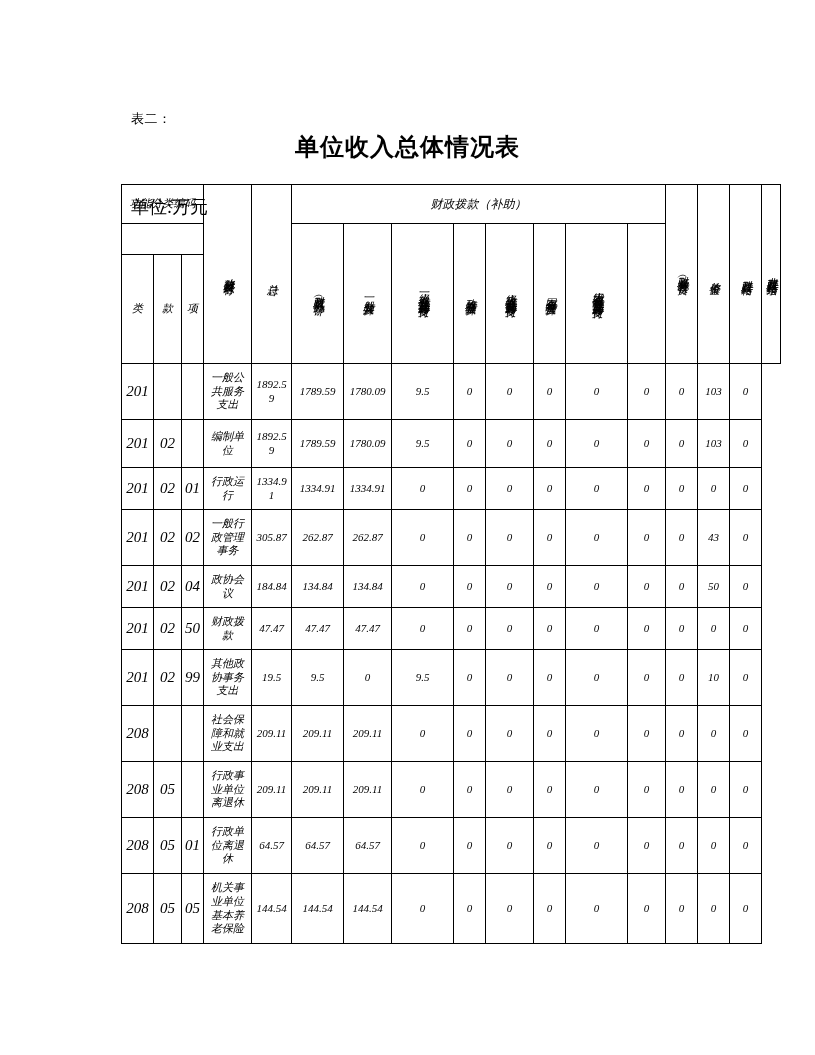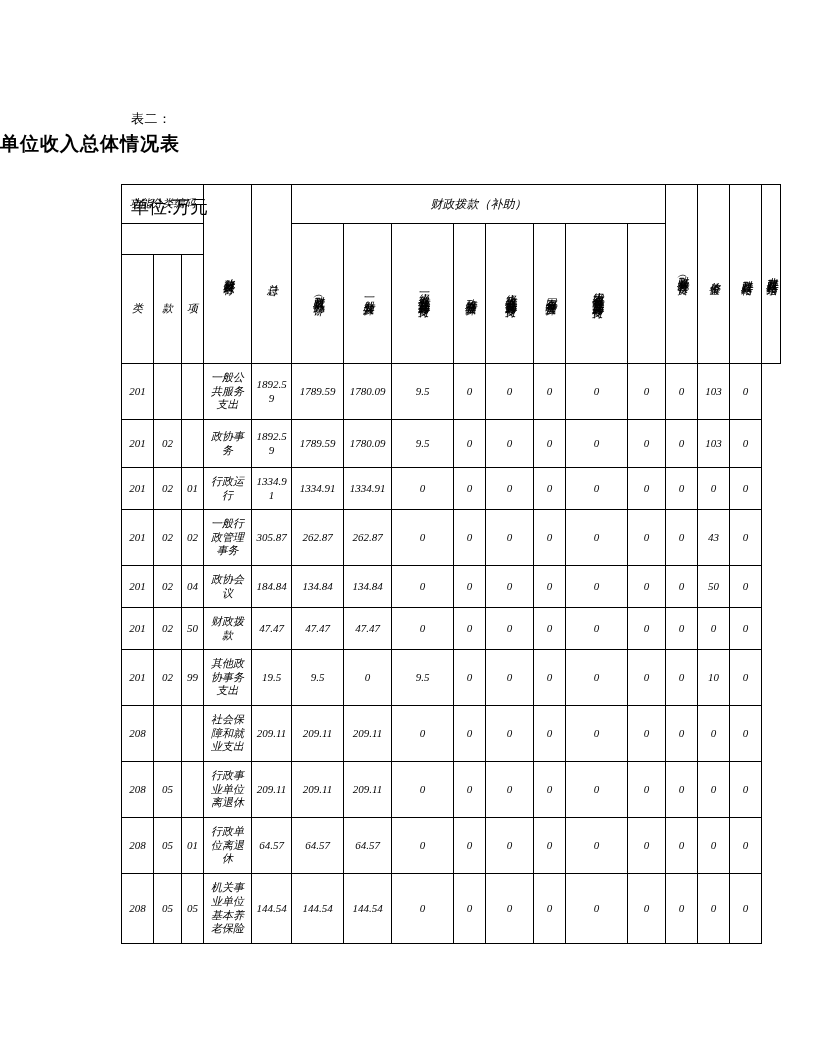--- a/index.html
+++ b/index.html
@@ -26,22 +26,22 @@
     left: 131px;
     top: 110px;
     font-size: 13px;
     letter-spacing: 0.5px;
   }
   .doc-title {
     position: absolute;
     left: 0;
     top: 131px;
     width: 815px;
-    text-align: left;
-    font-size: 19px;
+    text-align: center;
+    font-size: 24px;
     font-weight: bold;
     letter-spacing: 1px;
   }
   .subline {
     position: absolute;
     left: 131px;
     top: 161px;
     width: 553px;
     font-size: 12.5px;
     display: flex;
@@ -78,21 +78,21 @@
     white-space: nowrap;
     display: inline-block;
   }
   td.num {
     text-align: right;
     padding-right: 4px;
     font-size: 11px;
   }
   td.code {
     text-align: center;
-    font-size: 11px;
+    font-size: 15px;
   }
   td.name {
     text-align: left;
     padding-left: 3px;
     font-size: 11px;
     line-height: 1.3;
   }
   .hdr-big {
     font-size: 12px;
   }
@@ -172,21 +172,21 @@
         <td class="num">0</td>
         <td class="num">0</td>
         <td class="num">0</td>
         <td class="num">103</td>
         <td class="num">0</td>
       </tr>
       <tr style="height:48px">
         <td class="code">201</td>
         <td class="code">02</td>
         <td class="code"></td>
-        <td class="name">政协事务</td>
+        <td class="name">编制单位</td>
         <td class="num">1892.59</td>
         <td class="num">1789.59</td>
         <td class="num">1780.09</td>
         <td class="num">9.5</td>
         <td class="num">0</td>
         <td class="num">0</td>
         <td class="num">0</td>
         <td class="num">0</td>
         <td class="num">0</td>
         <td class="num">0</td>

